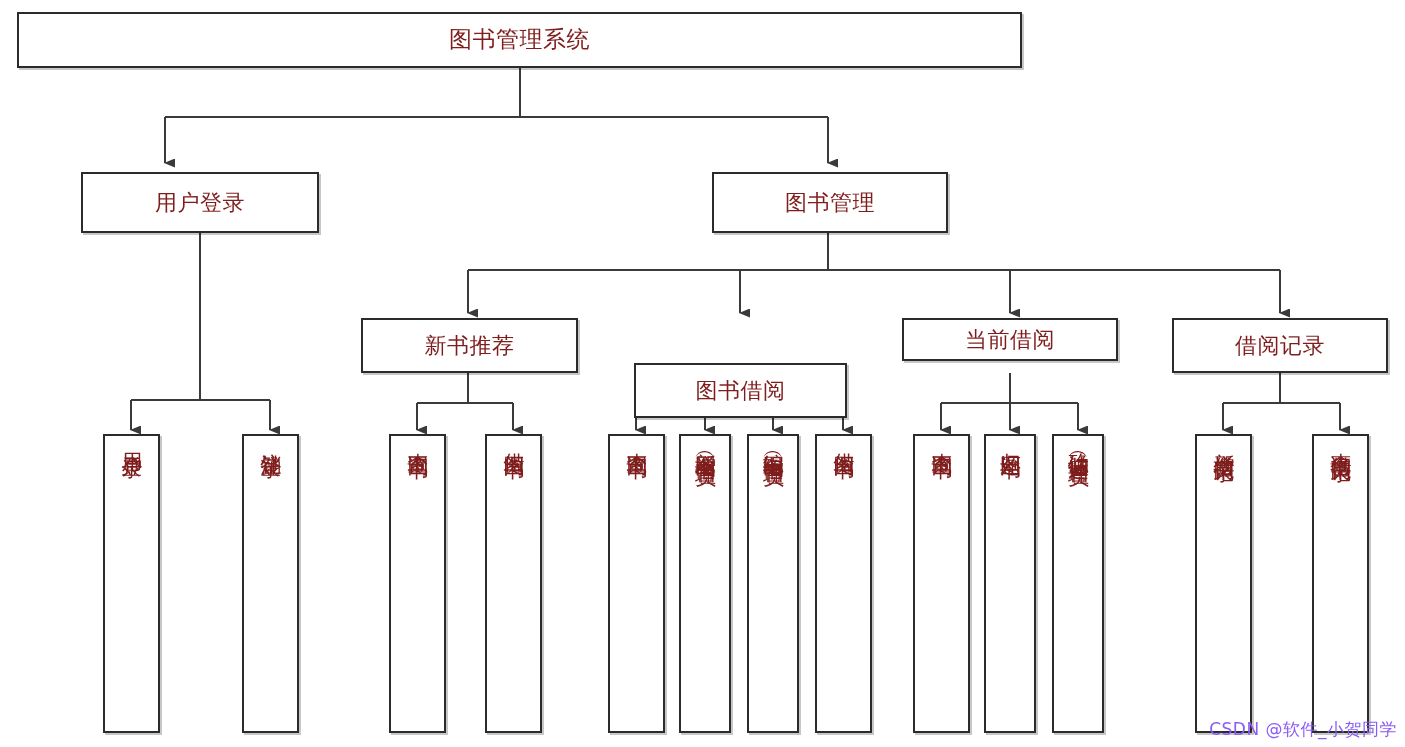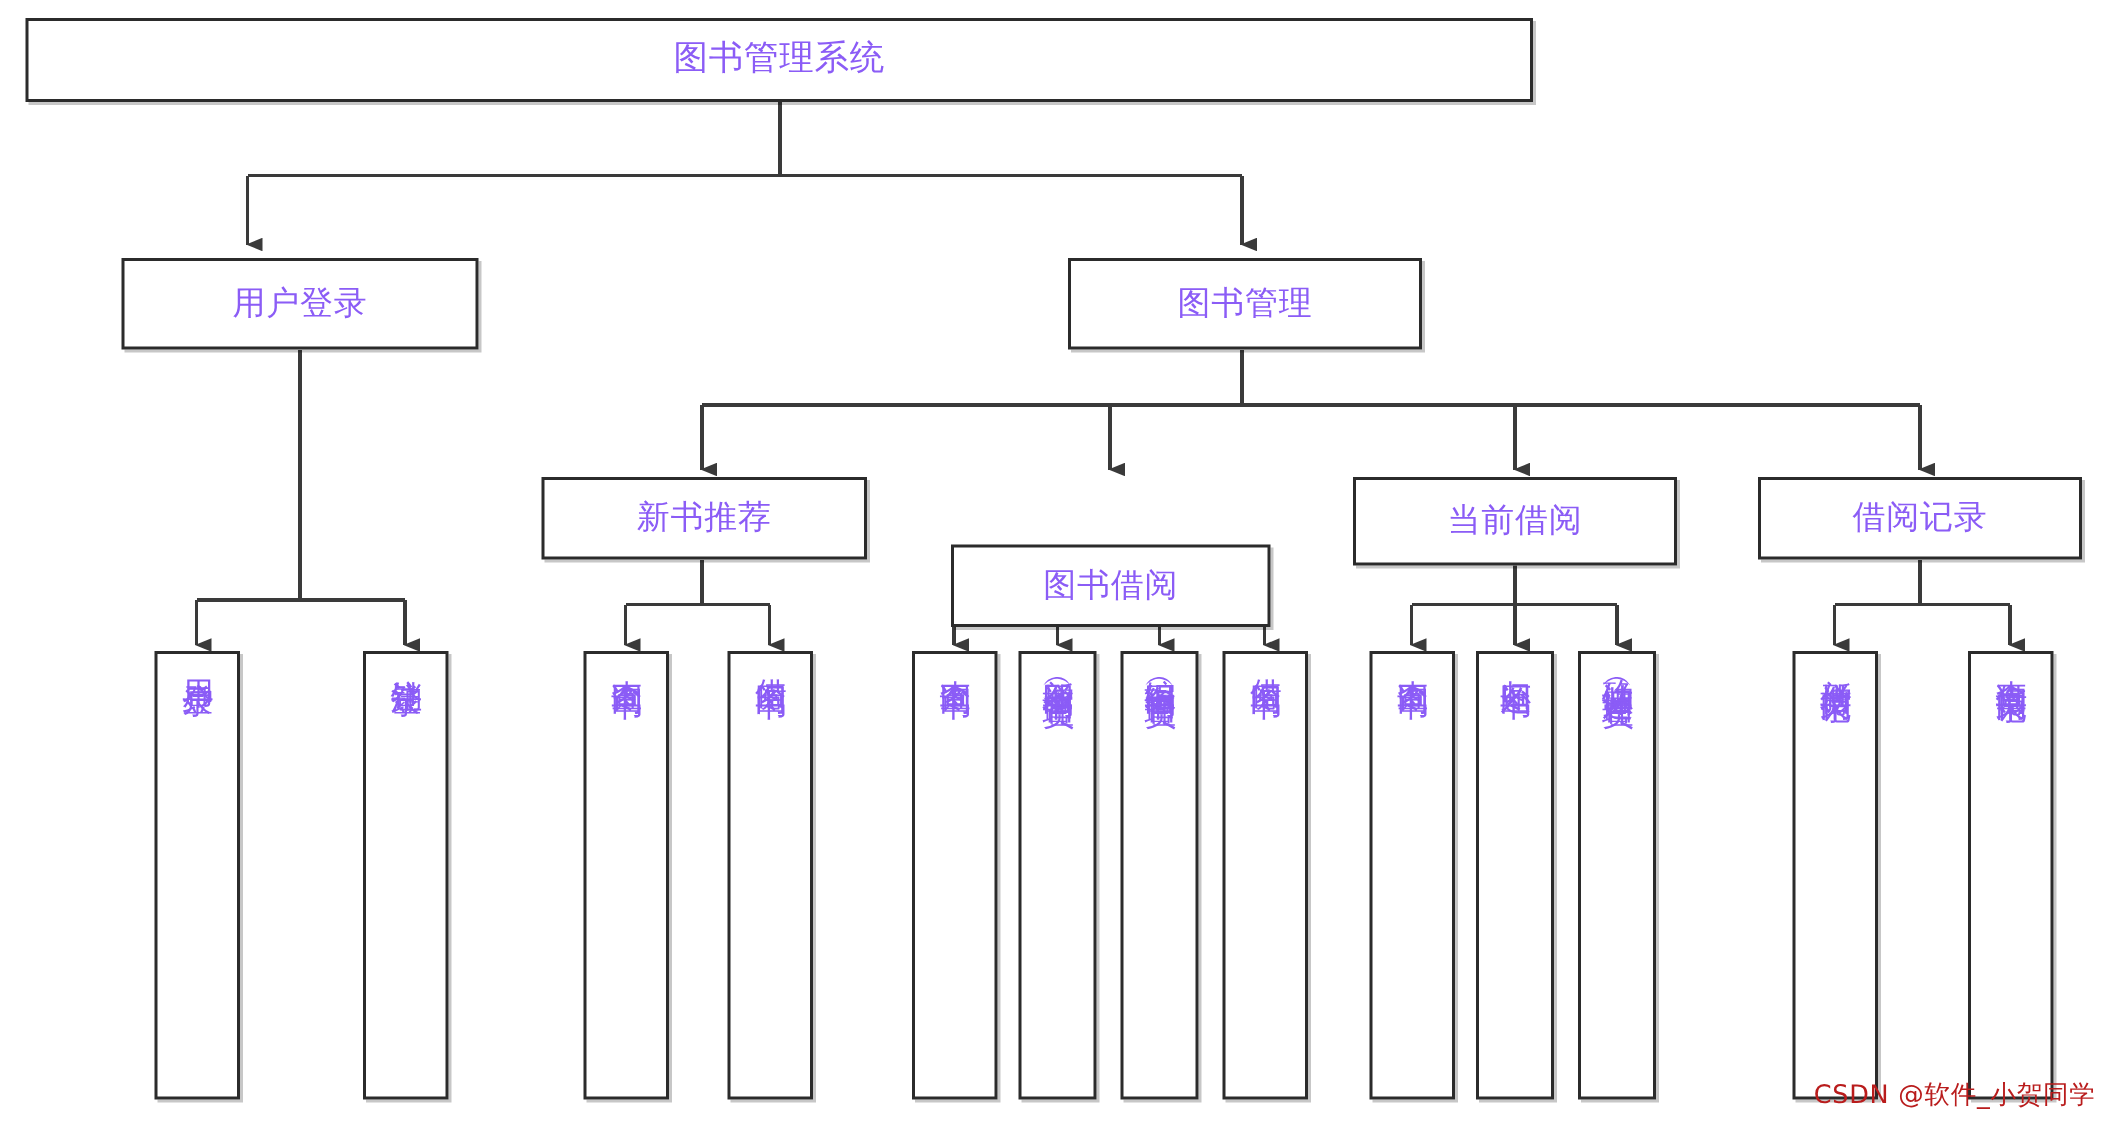--- a/index.html
+++ b/index.html
@@ -30,21 +30,21 @@
     position: absolute;
     box-sizing: border-box;
     border: 2px solid #2b2b2b;
     background: #ffffff;
     display: flex;
     align-items: center;
     justify-content: center;
     box-shadow: 2px 2px 0 rgba(0,0,0,0.22);
   }
   .node-label {
-    color: #8b5cf6;
+    color: #7f1d1d;
     line-height: 1.18;
     text-align: center;
     white-space: nowrap;
   }
   .node-box.horizontal .node-label {
     font-size: 22px;
     letter-spacing: 0.5px;
   }
   .node-box.vertical {
     align-items: flex-start;
@@ -57,21 +57,21 @@
     font-size: 21px;
     letter-spacing: 2px;
     line-height: 1;
   }
   .node-box.root .node-label { font-size: 23px; }
   .watermark {
     position: absolute;
     right: 8px;
     bottom: 6px;
     font-size: 17px;
-    color: #b91c1c;
+    color: #8b5cf6;
     letter-spacing: 0.5px;
     white-space: nowrap;
     pointer-events: none;
   }
 </style>
 </head>
 <body>
 
 <div id="diagram-root">
 
@@ -135,21 +135,21 @@
   <div class="node-box horizontal" style="left:361px; top:318px; width:217px; height:55px;">
     <span class="node-label">新书推荐</span>
   </div>
 
   <div class="node-box horizontal" style="left:712px; top:172px; width:236px; height:61px;">
     <span class="node-label">图书管理</span>
   </div>
   <div class="node-box horizontal" style="left:634px; top:318px; width:213px; height:55px;margin-top:45px;">
     <span class="node-label">图书借阅</span>
   </div>
-  <div class="node-box horizontal" style="left:902px; top:318px; width:216px; height:59px;">
+  <div class="node-box horizontal" style="left:902px; top:318px; width:216px; height:43px;">
     <span class="node-label">当前借阅</span>
   </div>
   <div class="node-box horizontal" style="left:1172px; top:318px; width:216px; height:55px;">
     <span class="node-label">借阅记录</span>
   </div>
 
   <div class="node-box vertical" style="left:103px; top:434px; width:57px; height:299px;">
     <span class="node-label">用户登录</span>
   </div>
   <div class="node-box vertical" style="left:242px; top:434px; width:57px; height:299px;">

